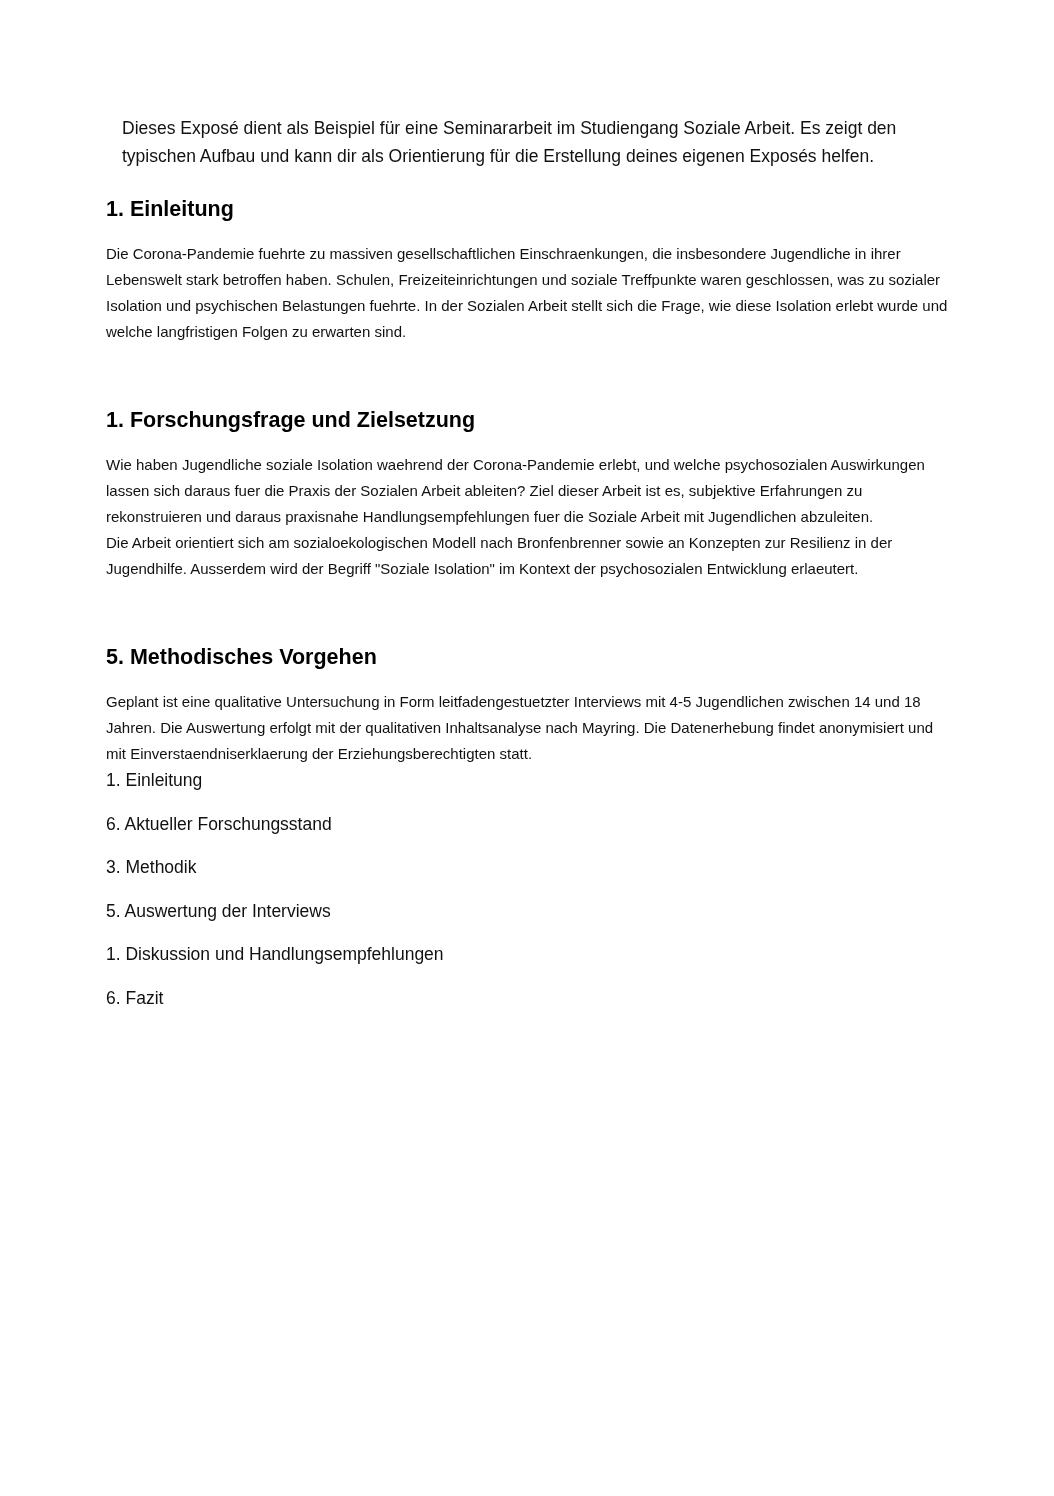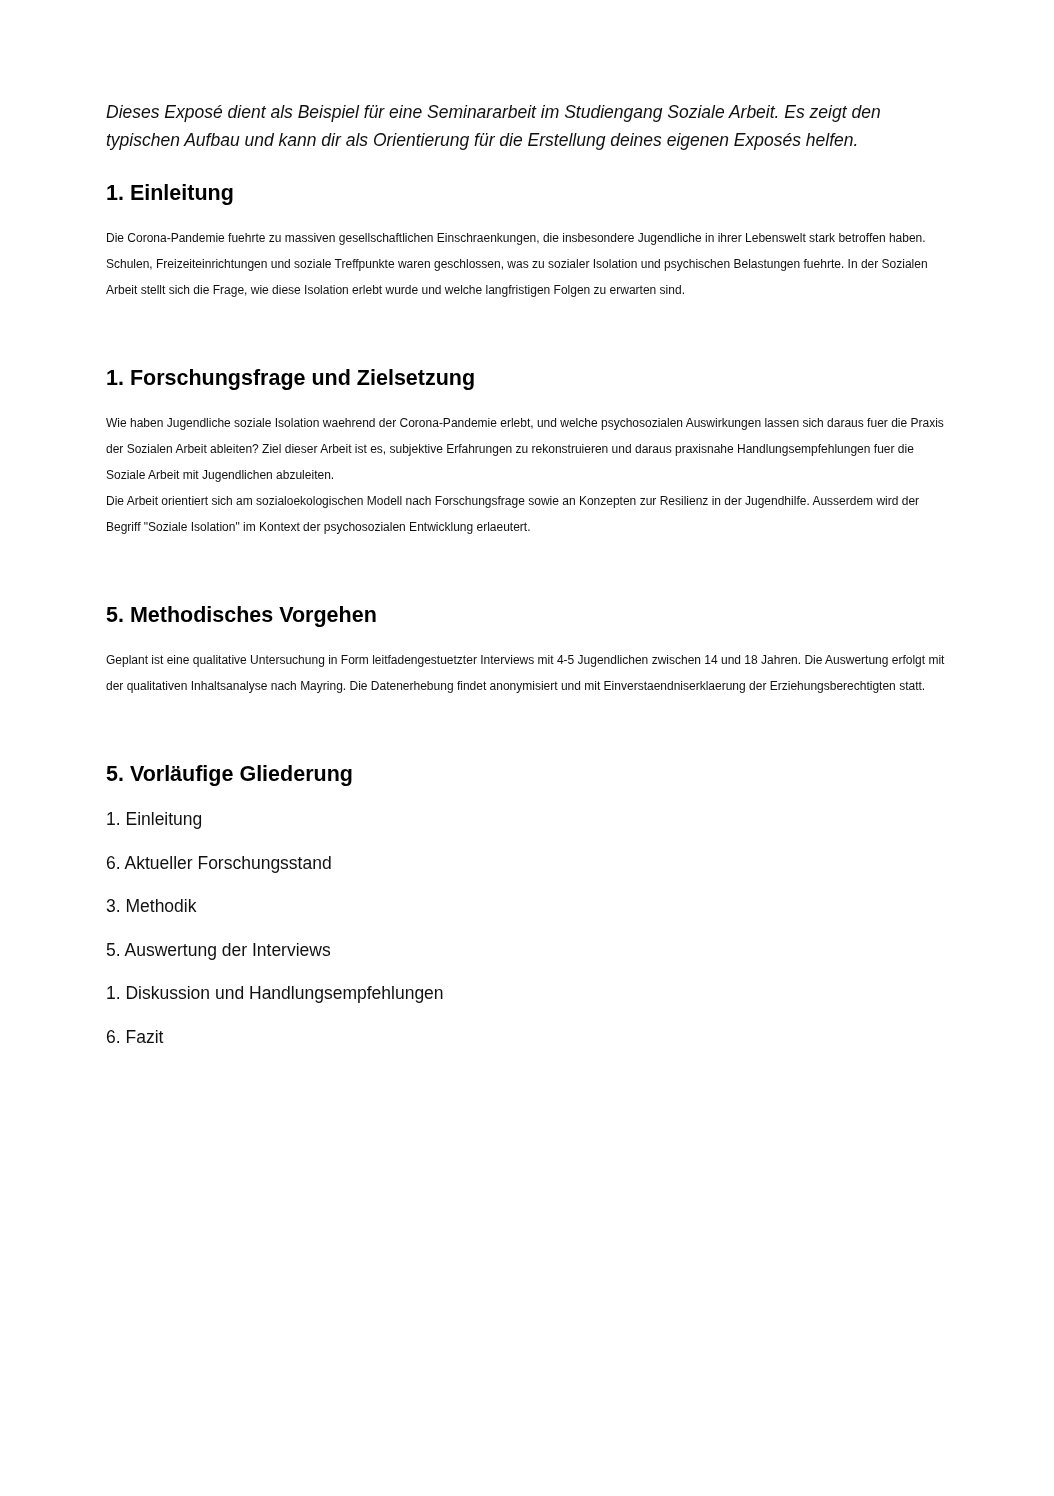--- a/index.html
+++ b/index.html
@@ -16,39 +16,38 @@
     overflow: hidden;
   }
   .page {
     box-sizing: border-box;
     width: 1054px;
     height: 1496px;
     padding: 98px 104px 0 106px;
     background: #ffffff;
   }
   .intro-note {
-    margin: 0;
-    font-style: italic;
+    margin: 16px;
     font-size: 17.5px;
     line-height: 28px;
     max-width: 842px;
   }
   .section-heading {
     margin: 62px 0 18px 0;
     font-size: 21.5px;
     font-weight: 700;
     line-height: 27px;
     color: #000000;
   }
   .section-heading.first {
     margin-top: 26px;
   }
   .section-body {
     margin: 0;
-    font-size: 12px;
+    font-size: 15px;
     line-height: 26px;
     max-width: 842px;
   }
   .outline-item {
     margin: 0 0 17.5px 0;
     font-size: 17.5px;
     line-height: 26px;
   }
 </style>
 </head>
@@ -62,30 +61,29 @@
     <h2 class="section-heading first">1. Einleitung</h2>
     <p class="section-body">Die Corona-Pandemie fuehrte zu massiven gesellschaftlichen Einschraenkungen, die insbesondere Jugendliche in ihrer Lebenswelt stark betroffen haben. Schulen, Freizeiteinrichtungen und soziale Treffpunkte waren geschlossen, was zu sozialer Isolation und psychischen Belastungen fuehrte. In der Sozialen Arbeit stellt sich die Frage, wie diese Isolation erlebt wurde und welche langfristigen Folgen zu erwarten sind.</p>
   </div>
 
   <div>
     <h2 class="section-heading">1. Forschungsfrage und Zielsetzung</h2>
     <p class="section-body">Wie haben Jugendliche soziale Isolation waehrend der Corona-Pandemie erlebt, und welche psychosozialen Auswirkungen lassen sich daraus fuer die Praxis der Sozialen Arbeit ableiten? Ziel dieser Arbeit ist es, subjektive Erfahrungen zu rekonstruieren und daraus praxisnahe Handlungsempfehlungen fuer die Soziale Arbeit mit Jugendlichen abzuleiten.</p>
   </div>
 
   <div>
-    <p class="section-body">Die Arbeit orientiert sich am sozialoekologischen Modell nach Forschungsfrage sowie an Konzepten zur Resilienz in der Jugendhilfe. Ausserdem wird der Begriff "Soziale Isolation" im Kontext der psychosozialen Entwicklung erlaeutert.</p>
+    <p class="section-body">Die Arbeit orientiert sich am sozialoekologischen Modell nach Bronfenbrenner sowie an Konzepten zur Resilienz in der Jugendhilfe. Ausserdem wird der Begriff "Soziale Isolation" im Kontext der psychosozialen Entwicklung erlaeutert.</p>
   </div>
 
   <div>
     <h2 class="section-heading">5. Methodisches Vorgehen</h2>
     <p class="section-body">Geplant ist eine qualitative Untersuchung in Form leitfadengestuetzter Interviews mit 4-5 Jugendlichen zwischen 14 und 18 Jahren. Die Auswertung erfolgt mit der qualitativen Inhaltsanalyse nach Mayring. Die Datenerhebung findet anonymisiert und mit Einverstaendniserklaerung der Erziehungsberechtigten statt.</p>
   </div>
 
   <div>
-    <h2 class="section-heading">5. Vorläufige Gliederung</h2>
     <p class="outline-item">1. Einleitung</p>
     <p class="outline-item">6. Aktueller Forschungsstand</p>
     <p class="outline-item">3. Methodik</p>
     <p class="outline-item">5. Auswertung der Interviews</p>
     <p class="outline-item">1. Diskussion und Handlungsempfehlungen</p>
     <p class="outline-item">6. Fazit</p>
   </div>
 
 </div>
 

